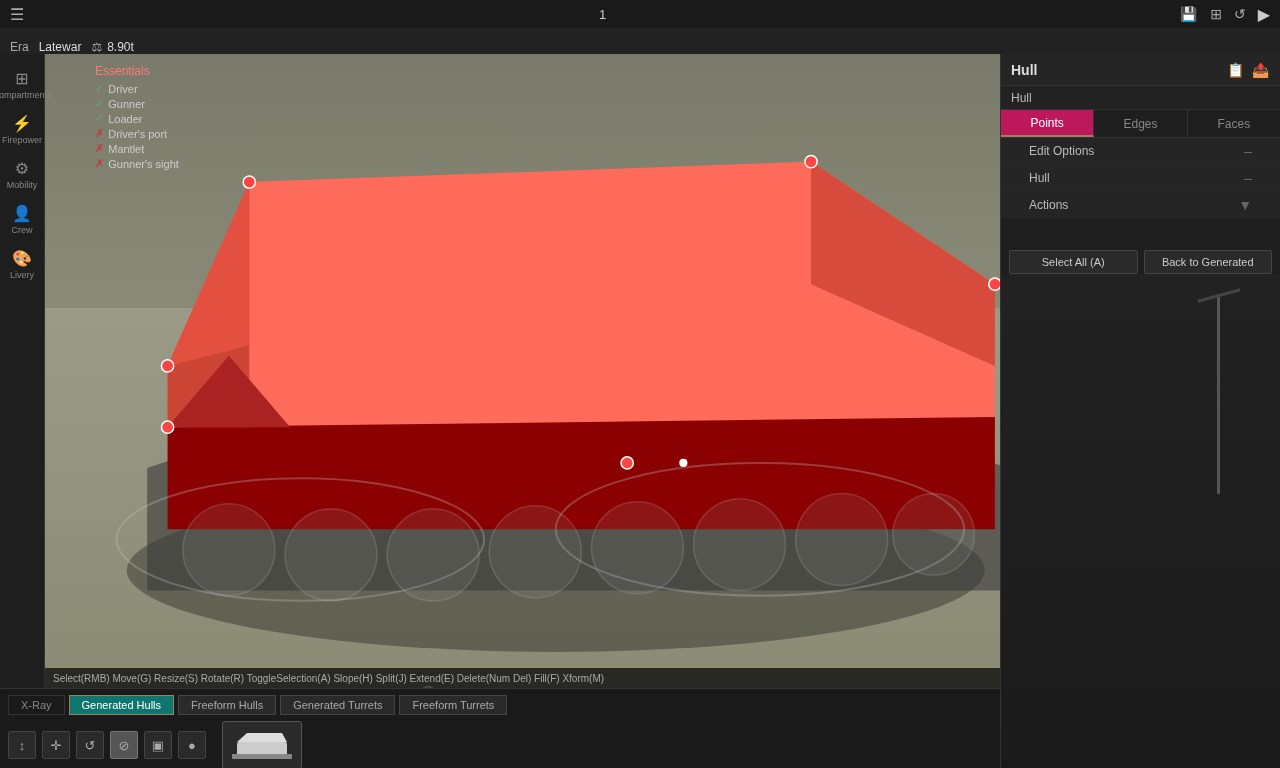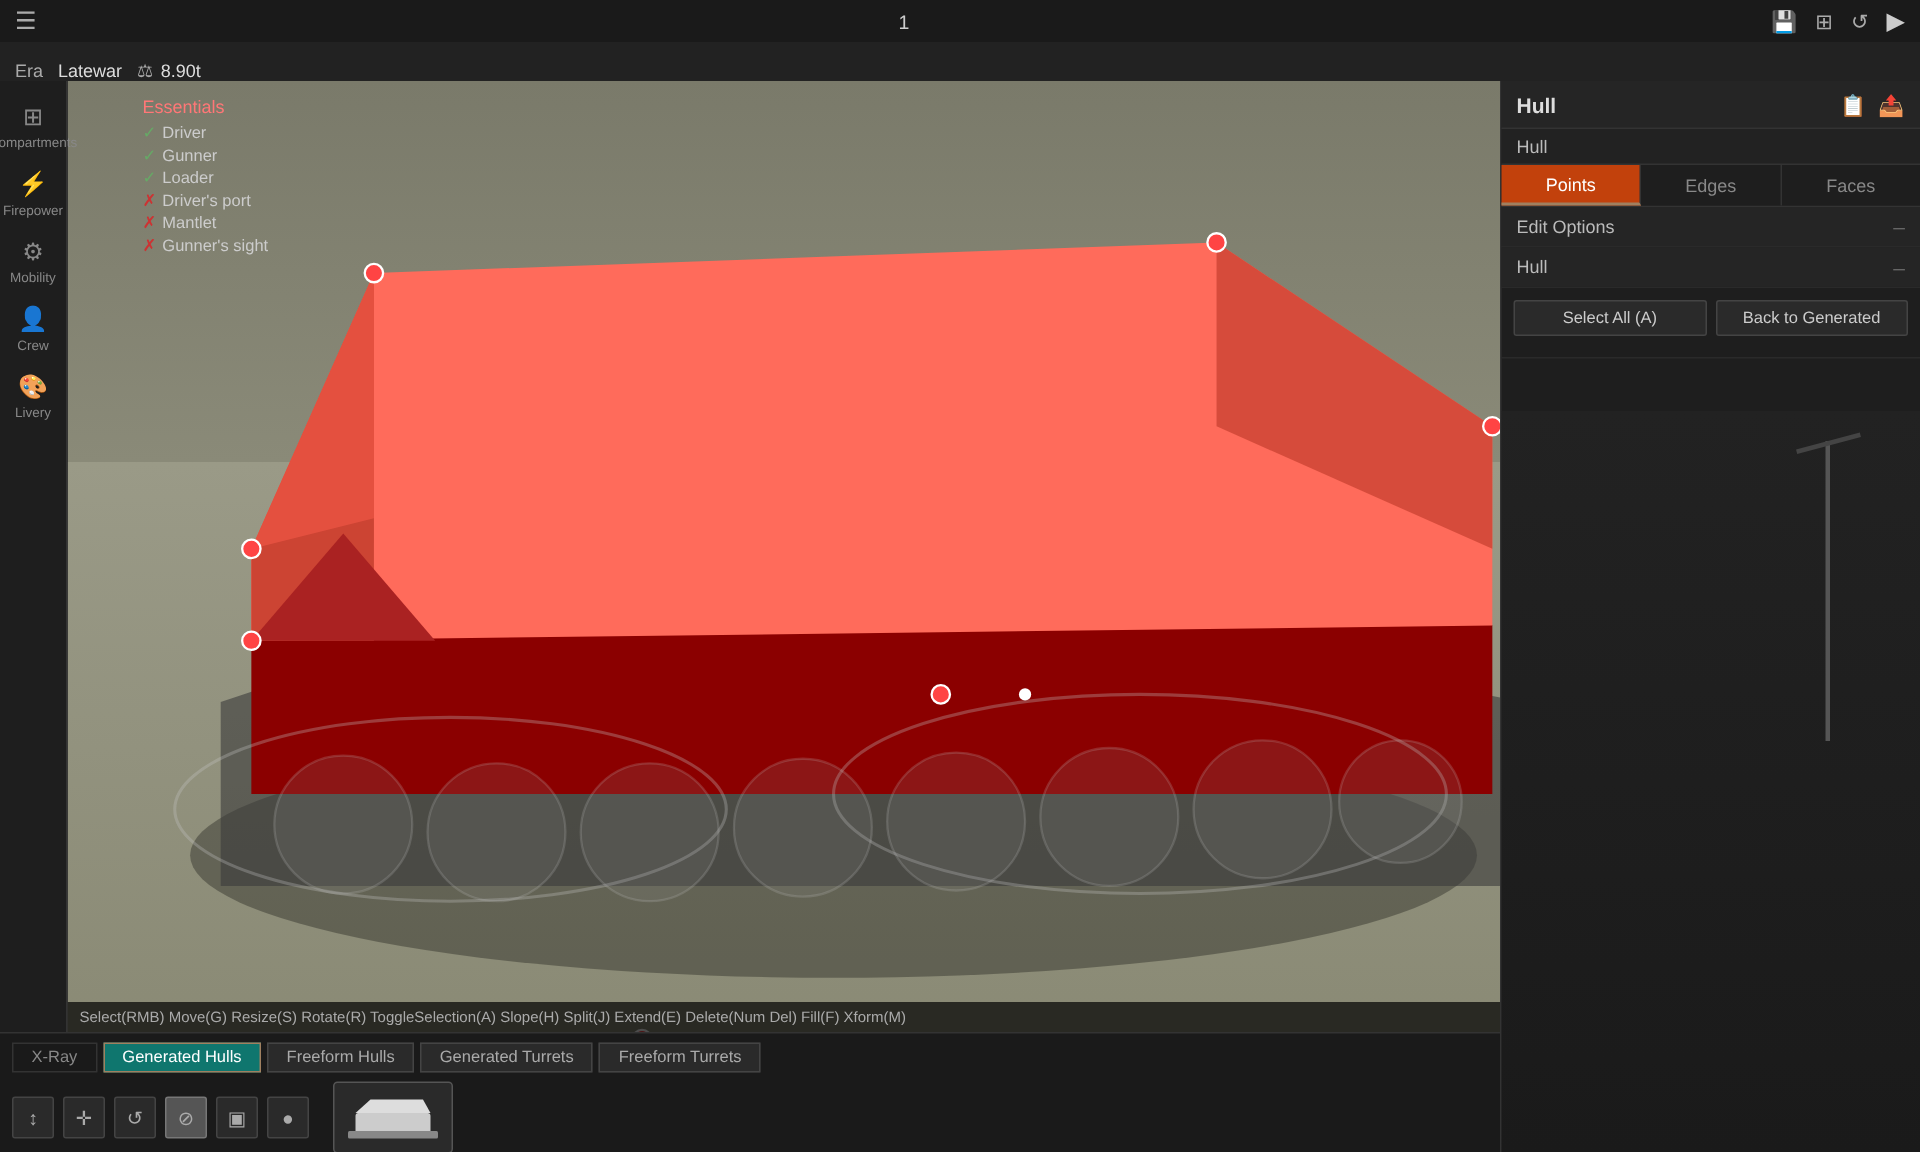--- a/index.html
+++ b/index.html
@@ -153,37 +153,37 @@
     
     #right-tabs {
       display: flex; height: 28px; border-bottom: 1px solid #333;
     }
     .right-tab {
       flex: 1; display: flex; align-items: center; justify-content: center;
       background: #1e1e1e; color: #888; font-size: 12px; cursor: pointer;
       border-right: 1px solid #333;
     }
     .right-tab:last-child { border-right: none; }
-    .right-tab.active { background: #c2410c; color: #fff; border-bottom: 2px solid #a08060; }
+    .right-tab.active { background: #be185d; color: #fff; border-bottom: 2px solid #a08060; }
 
     
     .r-section {
       border-bottom: 1px solid #2a2a2a;
     }
     .r-section-header {
       height: 26px; background: #252525; display: flex; align-items: center;
-      justify-content: space-between; padding: 0 10px; cursor: pointer;
+      justify-content: space-between; padding: 0 28px; cursor: pointer;
     }
     .r-section-header .r-sec-title { color: #bbb; font-size: 12px; }
     .r-section-header .r-sec-icon { color: #666; font-size: 14px; }
 
     
     #actions-section { padding: 8px; }
     .action-row {
-      display: flex; gap: 6px; margin-bottom: 6px;
+      display: flex; gap: 6px; margin-bottom: 6px; margin-top: 24px;
     }
     .action-btn {
       flex: 1; padding: 5px 8px; background: #2a2a2a; border: 1px solid #444;
       color: #ccc; font-size: 11px; cursor: pointer; text-align: center;
       border-radius: 2px;
     }
     .destroy-btn {
       width: 100%; padding: 5px 8px; background: #2a2a2a; border: 1px solid #444;
       color: #ccc; font-size: 11px; cursor: pointer; text-align: center;
       border-radius: 2px;
@@ -396,20 +396,24 @@
   </div>
 
   <div class="r-section">
     <div class="r-section-header">
       <span class="r-sec-title">Hull</span>
       <span class="r-sec-icon">–</span>
     </div>
   </div>
 
   <div class="r-section">
+    <div class="r-section-header">
+      <span class="r-sec-title">Actions</span>
+      <span class="r-sec-icon">▼</span>
+    </div>
     <div id="actions-section">
       <div class="action-row">
         <button class="action-btn">Select All (A)</button>
         <button class="action-btn">Back to Generated</button>
       </div>
     </div>
   </div>
 
   <div id="right-preview">
     <div class="preview-scene">

